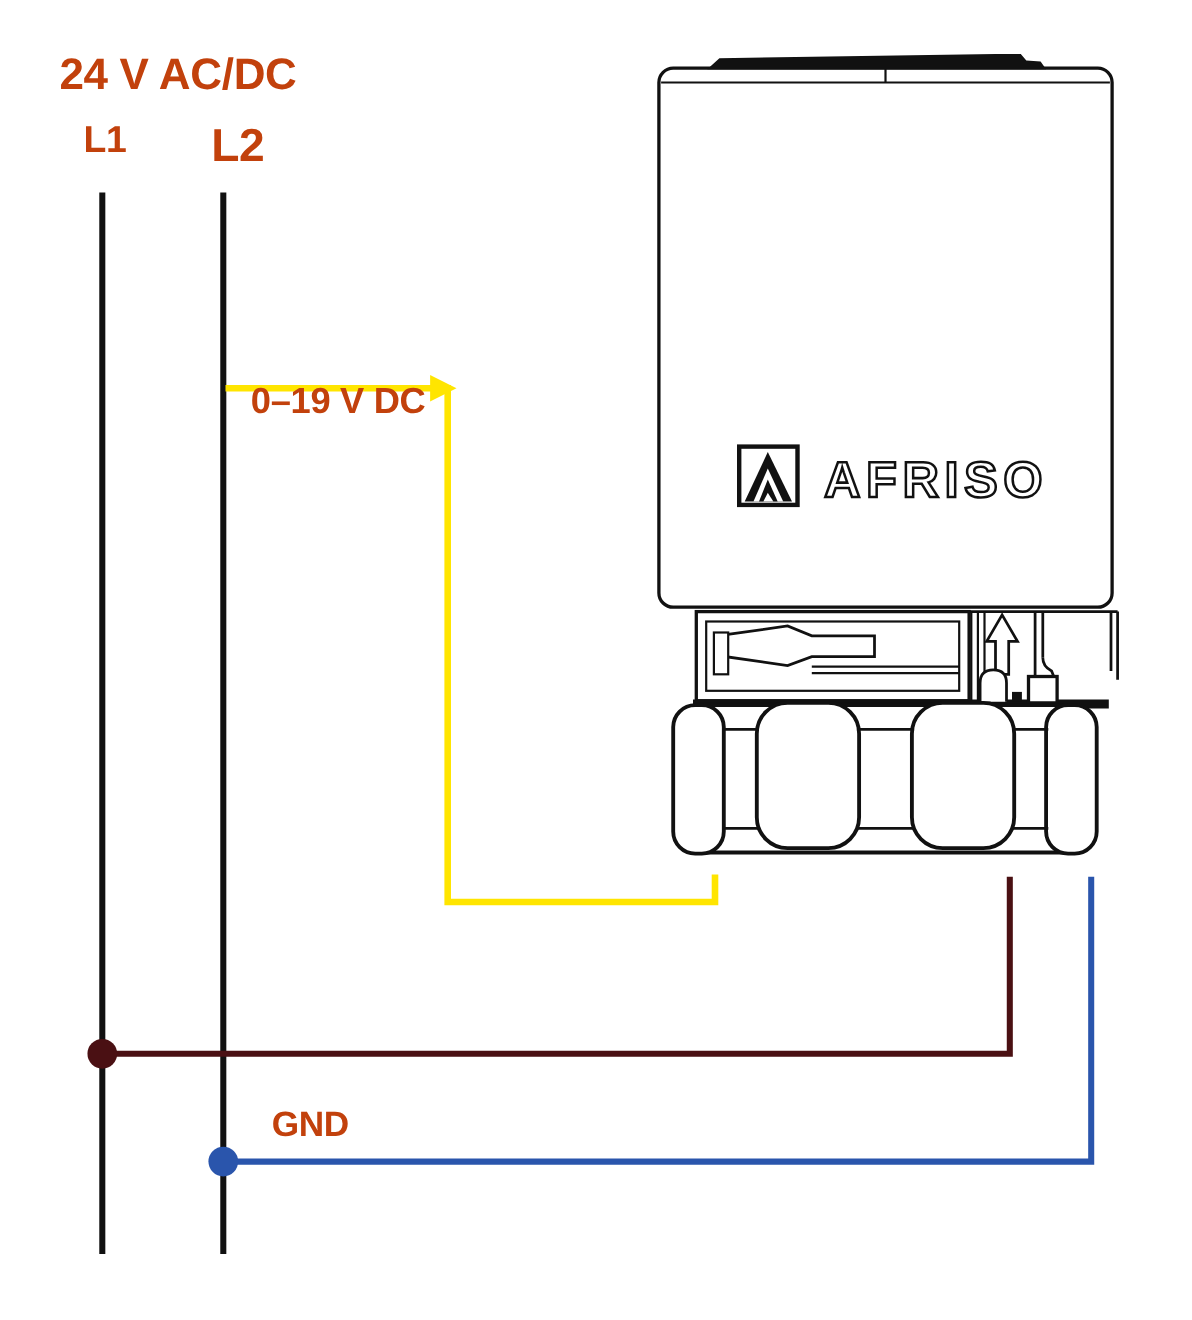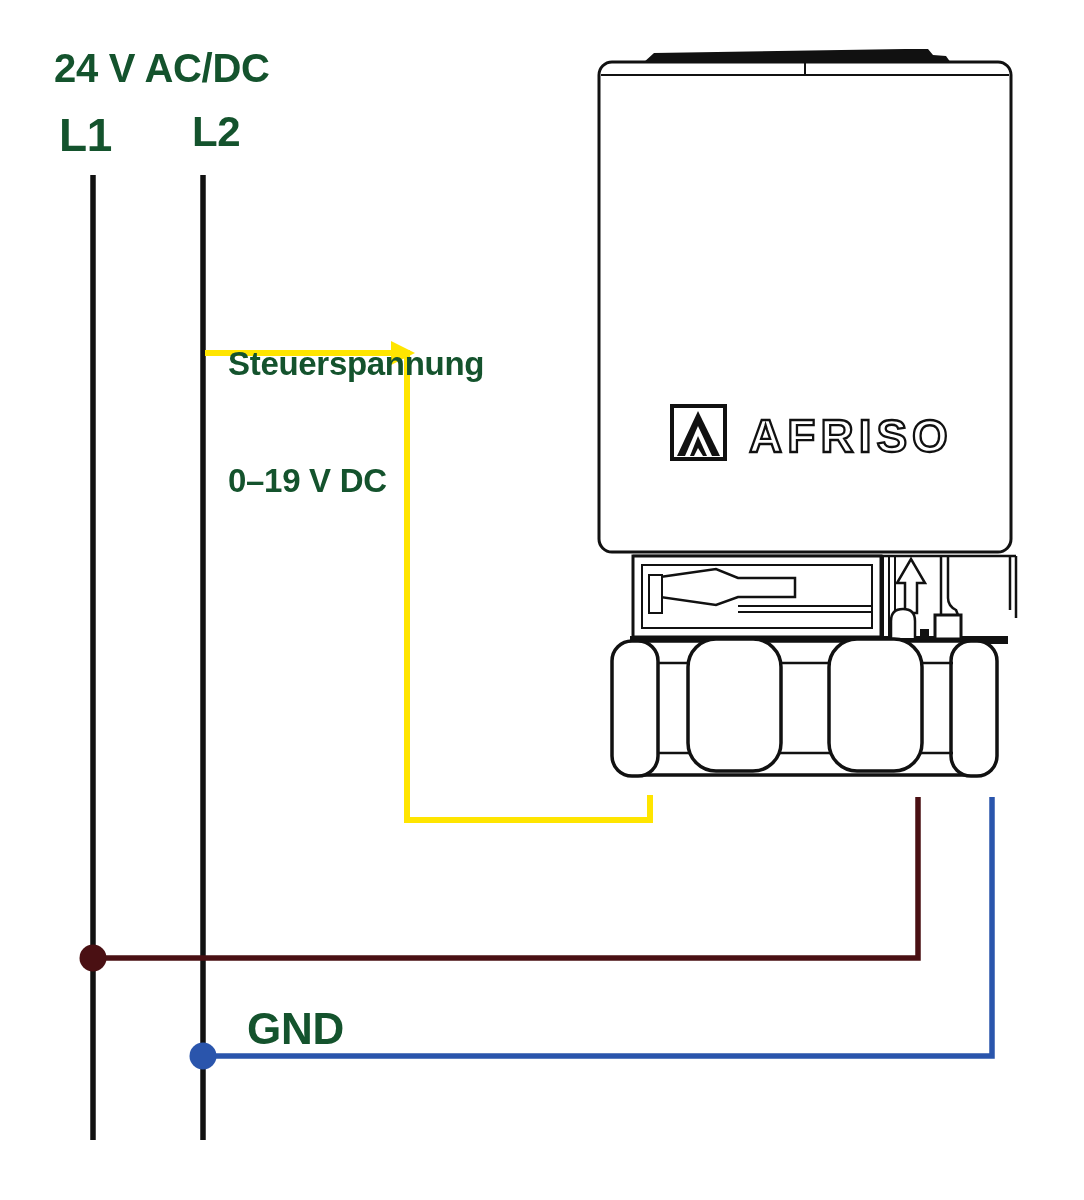--- a/index.html
+++ b/index.html
@@ -9,21 +9,21 @@
     height:1200px;
     background:#ffffff;
     overflow:hidden;
     font-family:"Liberation Sans", sans-serif;
   }
   .canvas svg { position:absolute; left:0; top:0; }
   .label {
     position:absolute;
     font-family:"Liberation Sans", sans-serif;
     font-weight:bold;
-    color:#14532d;
+    color:#c2410c;
     white-space:pre;
     letter-spacing:-0.3px;
   }
   .label.title { font-size:40px; }
   svg text.brand {
     font-family:"Liberation Sans", sans-serif;
     font-weight:bold;
     font-size:46px;
     letter-spacing:5px;
   }
@@ -109,24 +109,23 @@
     </g>
 
     <g>
       <polyline points="992,797 992,1056 203,1056" fill="none" stroke="#2A55AC" stroke-width="5.5"></polyline>
       <circle cx="203" cy="1056" r="13.5" fill="#2A55AC"></circle>
     </g>
   </svg>
 
   <div class="label title" style="left:54px; top:46px;">24 V AC/DC</div>
 
-  <div class="label" style="left:59px; top:108px; font-size:46px;">L1</div>
+  <div class="label" style="left:76px; top:108px; font-size:34px;">L1</div>
 
   <div class="label" style="left:192px; top:108px; font-size:42px;">L2</div>
 
   <div class="label" style="left:228px; top:266px; font-size:33px; line-height:39px;">
-    <div>Steuerspannung</div>
     <div>0–19 V DC</div>
   </div>
 
-  <div class="label" style="left:247px; top:1004px; font-size:44px;">GND</div>
+  <div class="label" style="left:247px; top:1004px; font-size:32px;">GND</div>
 
 </div>
 
 </body></html>

